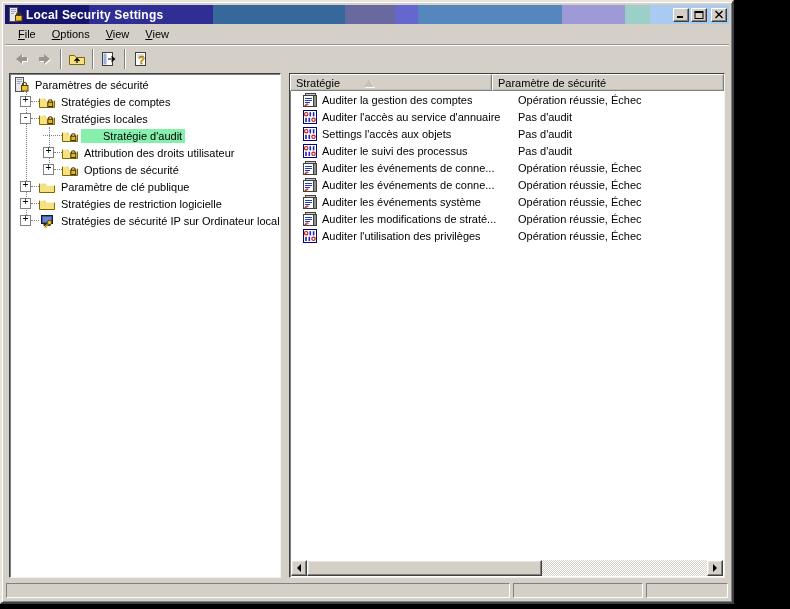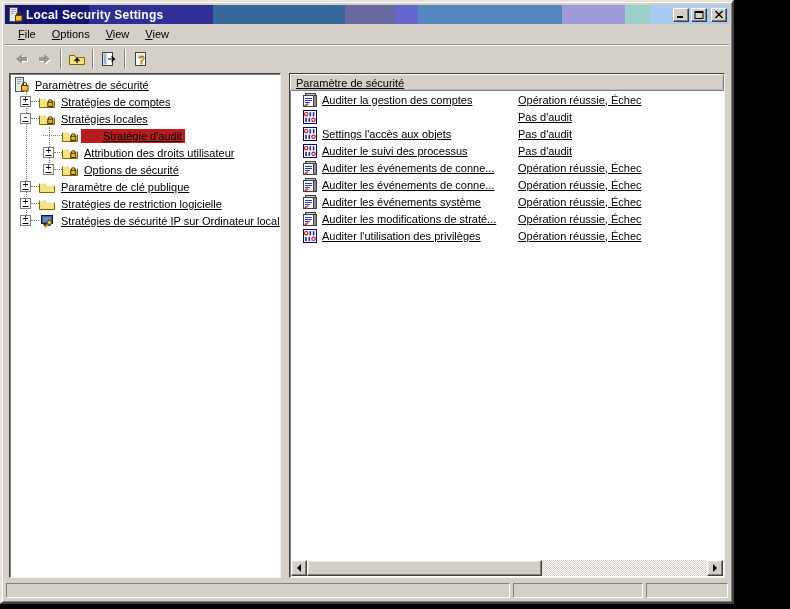--- a/index.html
+++ b/index.html
@@ -45,38 +45,38 @@
   .menu-item{ display:inline-block; padding:3px 8px; cursor:default; }
   .menu-item::first-letter{ text-decoration:underline; }
 
   
   .toolbar{ height:27px; flex:0 0 27px; display:flex; align-items:center; padding-left:4px; }
   .tbtn{ width:24px; height:22px; display:flex; align-items:center; justify-content:center; }
   .tsep{ width:2px; height:20px; margin:0 3px;
          border-left:1px solid #808080; border-right:1px solid #fff; }
 
   
-  .content{ flex:1 1 auto; display:flex; padding:1px 4px 3px 4px; min-height:0;text-decoration:underline; }
+  .content{ flex:1 1 auto; display:flex; padding:1px 4px 3px 4px; min-height:0; }
   .sunken{ background:#fff; border:1px solid; border-color:#404040 #f4f2ee #f4f2ee #404040;
            box-shadow: inset 1px 1px 0 #808080; }
 
   .tree-pane{ width:272px; flex:0 0 272px; position:relative; overflow:hidden; padding-top:2px; }
   .splitter{ width:8px; flex:0 0 8px; }
   .tree-row{ height:17px; display:flex; align-items:center; white-space:nowrap; position:relative; }
   .lvl0{ padding-left:3px; } .lvl1{ padding-left:10px; } .lvl2{ padding-left:33px; }
   .expander{
     width:11px; height:11px; flex:0 0 11px; background:#fff; border:1px solid #808080;
     font-family:"Liberation Mono","DejaVu Sans Mono",monospace; font-size:10px; line-height:8px;
     text-align:center; color:#000; margin-right:0; z-index:1;
   }
   .tconn{ width:8px; flex:0 0 8px; height:1px; border-bottom:1px dotted #808080; }
   .tconn.wide{ width:19px; flex:0 0 19px; }
   .ticon{ width:16px; height:16px; flex:0 0 16px; margin-right:3px; }
   .tlabel{ padding:1px 3px; }
-  .tlabel.selected{ background:#b91c1c;padding-left:22px; }
+  .tlabel.selected{ background:#86efac;padding-left:22px; }
   .tree-vline{ position:absolute; width:1px; border-left:1px dotted #808080; }
 
   
   .list-pane{ flex:1 1 auto; position:relative; overflow:hidden; display:flex; flex-direction:column; }
   .lheader{ display:flex; flex:0 0 17px; height:17px; background:#d4d0c8; }
   .hcell{ border:1px solid; border-color:#fff #808080 #808080 #fff; box-shadow:inset -1px -1px 0 #c0bcb4;
           display:flex; align-items:center; padding:0 5px; height:17px; }
   .hcell.c1{ width:202px; flex:0 0 202px; }
   .hcell.c2{ flex:1 1 auto; }
   .sort-asc{ width:0; height:0; margin-left:24px;
@@ -331,39 +331,44 @@
             <use href="#i-ipsec"></use>
           </svg>
         <span class="tlabel">Stratégies de sécurité IP sur Ordinateur local</span>
       </div>
     </div>
 
     <div class="splitter"></div>
 
     <div class="list-pane sunken">
       <div class="lheader">
+        <div class="hcell c1">
+          <span>Stratégie</span>
+          <span class="sort-asc"></span>
+        </div>
         <div class="hcell c2">
           <span>Paramètre de sécurité</span>
         </div>
       </div>
 
       <div class="lrow">
         <div class="lcell-name">
             <svg class="licon">
               <use href="#i-audit-scroll"></use>
             </svg>
             <span>Auditer la gestion des comptes</span>
           </div>
         <div class="lcell-value">Opération réussie, Échec</div>
       </div>
       <div class="lrow">
         <div class="lcell-name">
             <svg class="licon">
               <use href="#i-audit-binary"></use>
             </svg>
+            <span>Auditer l'accès au service d'annuaire</span>
           </div>
         <div class="lcell-value">Pas d'audit</div>
       </div>
       <div class="lrow">
         <div class="lcell-name">
             <svg class="licon">
               <use href="#i-audit-binary"></use>
             </svg>
             <span>Settings l'accès aux objets</span>
           </div>

